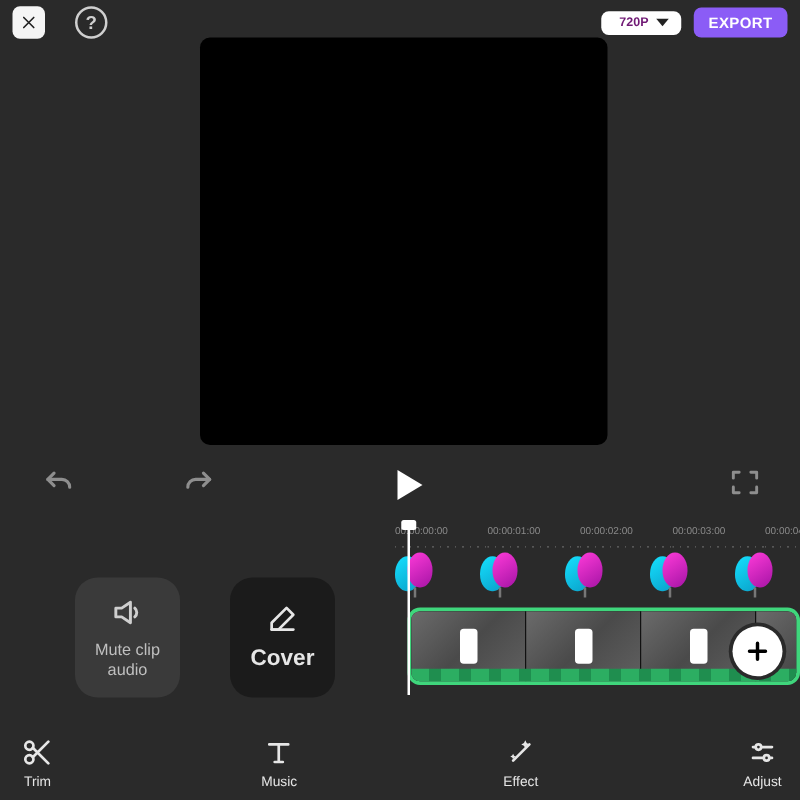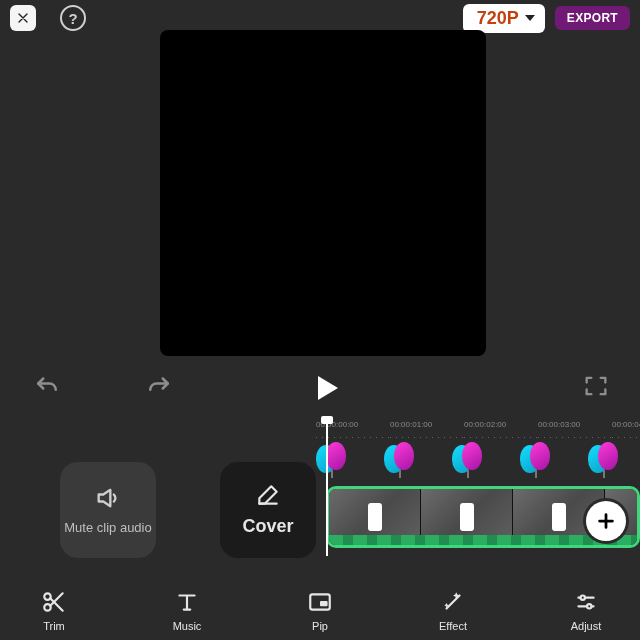--- a/index.html
+++ b/index.html
@@ -26,30 +26,30 @@
     margin-right: 24px;
   }
   .topbar .help-btn {
     width: 26px; height: 26px; border-radius: 50%;
     border: 2px solid #cfcfcf;
     display: flex; align-items: center; justify-content: center;
     font-size: 15px; font-weight: 600; color: #cfcfcf;
   }
   .topbar .spacer { flex: 1; }
   .topbar .res-btn {
-    background: #fff; color: #c2410c; font-size: 18px; font-weight: 700;
+    background: #fff; color: #701a75; font-size: 10px; font-weight: 700;
     padding: 4px 10px 4px 14px; border-radius: 6px;
     display: flex; align-items: center; gap: 6px; margin-right: 10px;
   }
   .topbar .res-btn .caret {
     width: 0; height: 0; border-left: 5px solid transparent;
     border-right: 5px solid transparent; border-top: 6px solid #222;
   }
   .topbar .export-btn {
-    background: #701a75; color: #fff; font-size: 12px; font-weight: 700;
+    background: #8b5cf6; color: #fff; font-size: 12px; font-weight: 700;
     padding: 5px 12px; border-radius: 6px; letter-spacing: .3px;
   }
 
   
   .preview {
     position: absolute; left: 160px; top: 30px;
     width: 326px; height: 326px;
     background: #000; border-radius: 8px;
   }
 
@@ -70,26 +70,26 @@
     width: 0; height: 0;
     border-top: 12px solid transparent;
     border-bottom: 12px solid transparent;
     border-left: 20px solid #fff;
   }
   .transport .fullscreen { position: absolute; right: 30px; }
 
   
   .side-cards { position: absolute; left: 60px; top: 462px; display: flex; gap: 40px; }
   .card {
-    width: 96px; height: 96px; border-radius: 18px;
+    width: 84px; height: 96px; border-radius: 18px;
     display: flex; flex-direction: column; align-items: center; justify-content: center;
     gap: 8px; font-size: 13px; color: #bfbfbf;
   }
   .card.mute { background: #3a3a3a; }
-  .card.cover { background: #1b1b1b; color: #e6e6e6; font-size: 18px; font-weight: 600; margin-left: 24px; }
+  .card.cover { background: #1b1b1b; color: #e6e6e6; font-size: 18px; font-weight: 600; }
   .card .lbl { text-align: center; line-height: 1.2; }
 
   
   .timeline {
     position: absolute; left: 316px; right: 0; top: 418px;
     height: 138px;
   }
   .playhead {
     position: absolute; left: 10px; top: 0; width: 2px; height: 138px;
     background: #fff;
@@ -151,21 +151,21 @@
     position: absolute; right: 14px; top: 83px;
     width: 40px; height: 40px; border-radius: 50%;
     background: #fff; display:flex; align-items:center; justify-content:center;
     box-shadow: 0 0 0 3px #2a2a2a;
   }
   .add-btn svg { width: 22px; height: 22px; }
 
   
   .toolbar {
     position: absolute; left: 0; right: 0; bottom: 0;
-    height: 60px; padding: 0 26px;
+    height: 60px; padding: 0 2px;
     display: flex; justify-content: space-between; align-items: center;
   }
   .tool {
     display: flex; flex-direction: column; align-items: center; gap: 4px;
     color: #e6e6e6; width: 56px;
   }
   .tool .ic { height: 28px; display:flex; align-items:center; justify-content:center; }
   .tool .label { font-size: 11px; }
 
   svg { stroke: currentColor; fill: none; stroke-width: 2; stroke-linecap: round; stroke-linejoin: round;}
@@ -297,29 +297,20 @@
     <div class="ic">
         <svg width="26" height="26" viewBox="0 0 24 24">
           <path d="M5 6h14M12 6v13M9 19h6"></path>
         </svg>
       </div>
     <div class="label">Music</div>
   </div>
   <div class="tool">
     <div class="ic">
         <svg width="26" height="26" viewBox="0 0 24 24">
-          <rect x="3" y="5" width="18" height="14" rx="2"></rect>
-          <rect x="12" y="11" width="7" height="5" rx="1" fill="currentColor" stroke="none"></rect>
-        </svg>
-      </div>
-    <div class="label">Pip</div>
-  </div>
-  <div class="tool">
-    <div class="ic">
-        <svg width="26" height="26" viewBox="0 0 24 24">
           <path d="M6 18L18 6"></path>
           <path d="M15 3l1 2 2 1-2 1-1 2-1-2-2-1 2-1 1-2z" fill="currentColor" stroke="none"></path>
           <path d="M6 13l.7 1.4 1.4.7-1.4.7L6 17l-.7-1.4-1.4-.7 1.4-.7L6 13z" fill="currentColor" stroke="none"></path>
         </svg>
       </div>
     <div class="label">Effect</div>
   </div>
   <div class="tool">
     <div class="ic">
         <svg width="26" height="26" viewBox="0 0 24 24">

